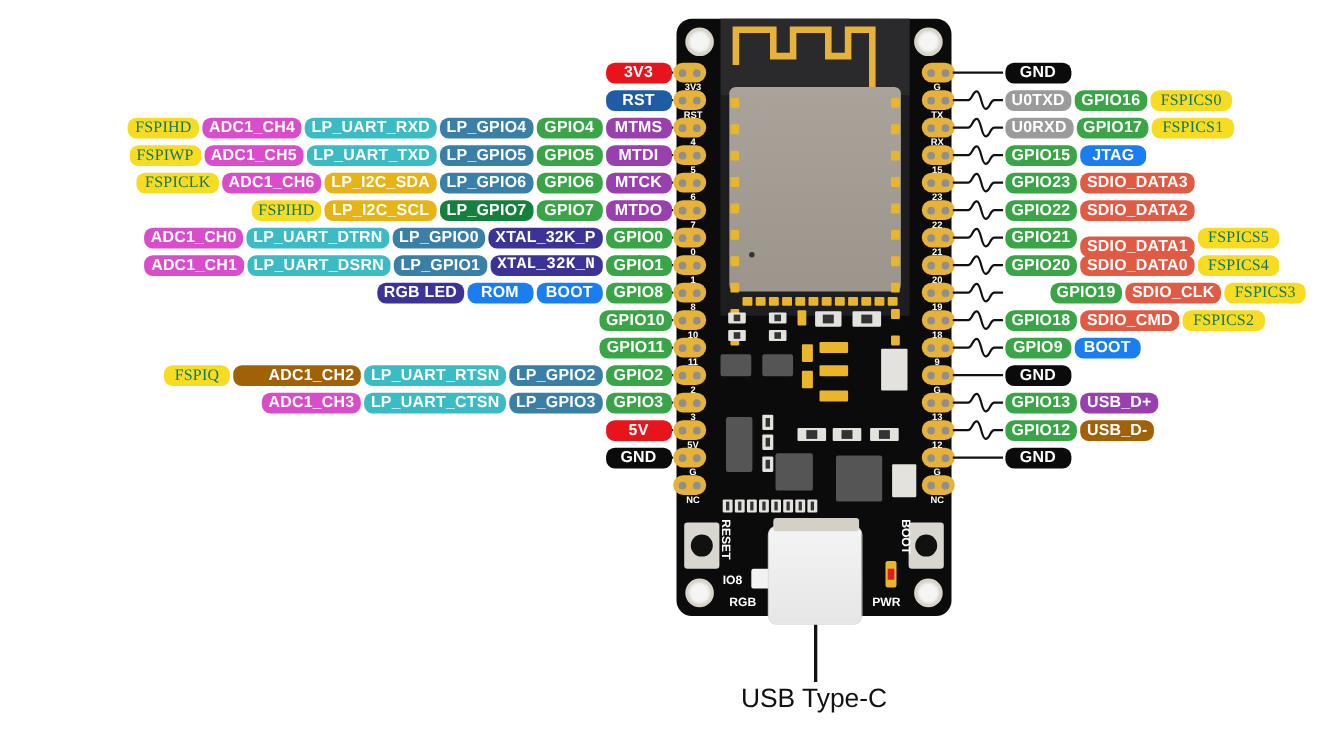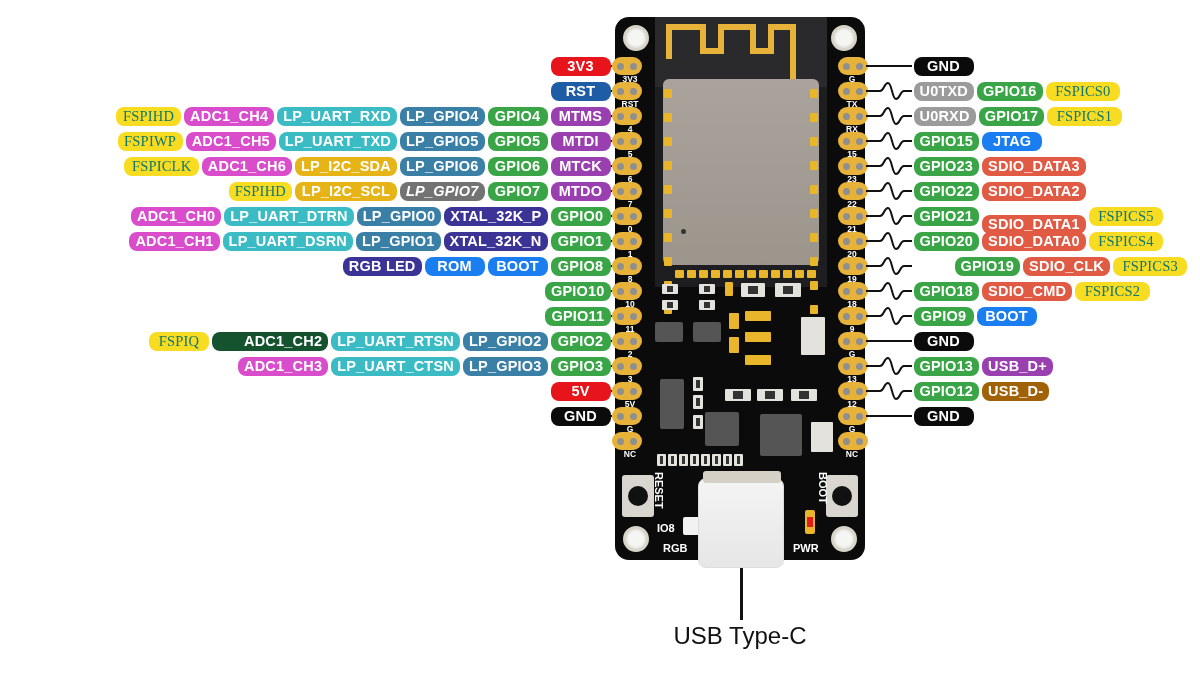--- a/index.html
+++ b/index.html
@@ -444,40 +444,40 @@
         <span class="tag" style="background: rgb(230, 180, 23); min-width: 102px;">LP_I2C_SDA</span>
         <span class="tag" style="background: rgb(217, 76, 203); min-width: 83.6px;">ADC1_CH6</span>
         <span class="tag dark-text" style="background: rgb(247, 220, 33); min-width: 74.4px;">FSPICLK</span>
       </div>
       <svg class="connector" width="46" height="20" style="position: absolute; top: 181px; left: 566px;">
         <path d="M0 10 H8 C12 10 12 2 16 2 C20 2 20 18 24 18 C28 18 28 10 32 10 H46" fill="none" stroke="#111" stroke-width="2"></path>
       </svg>
       <div class="row left" style="top: 181px;">
         <span class="tag" style="background: rgb(154, 63, 176); min-width: 60px;">MTDO</span>
         <span class="tag" style="background: rgb(58, 165, 70); min-width: 60px;">GPIO7</span>
-        <span class="tag" style="background: #737373; min-width: 83.6px; font-style: italic;">LP_GPIO7</span>
+        <span class="tag" style="background: #15803d; min-width: 83.6px;">LP_GPIO7</span>
         <span class="tag" style="background: rgb(230, 180, 23); min-width: 102px;">LP_I2C_SCL</span>
         <span class="tag dark-text" style="background: rgb(247, 220, 33); min-width: 60px;">FSPIHD</span>
       </div>
       <svg class="connector" width="46" height="20" style="position: absolute; top: 206px; left: 566px;">
         <path d="M0 10 H8 C12 10 12 2 16 2 C20 2 20 18 24 18 C28 18 28 10 32 10 H46" fill="none" stroke="#111" stroke-width="2"></path>
       </svg>
       <div class="row left" style="top: 206px;">
         <span class="tag" style="background: rgb(58, 165, 70); min-width: 60px;">GPIO0</span>
         <span class="tag" style="background: rgb(59, 52, 150); min-width: 102px;">XTAL_32K_P</span>
         <span class="tag" style="background: rgb(58, 127, 166); min-width: 83.6px;">LP_GPIO0</span>
         <span class="tag" style="background: rgb(59, 188, 196); min-width: 120.4px;">LP_UART_DTRN</span>
         <span class="tag" style="background: rgb(217, 76, 203); min-width: 83.6px;">ADC1_CH0</span>
       </div>
       <svg class="connector" width="46" height="20" style="position: absolute; top: 231px; left: 566px;">
         <path d="M0 10 H8 C12 10 12 2 16 2 C20 2 20 18 24 18 C28 18 28 10 32 10 H46" fill="none" stroke="#111" stroke-width="2"></path>
       </svg>
       <div class="row left" style="top: 231px;">
         <span class="tag" style="background: rgb(58, 165, 70); min-width: 60px;">GPIO1</span>
-        <span class="tag" style="background: rgb(59, 52, 150); min-width: 102px;">XTAL_32K_N</span>
+        <span class="tag" style="background: rgb(59, 52, 150); min-width: 102px; font-family: Liberation Mono, monospace;">XTAL_32K_N</span>
         <span class="tag" style="background: rgb(58, 127, 166); min-width: 83.6px;">LP_GPIO1</span>
         <span class="tag" style="background: rgb(59, 188, 196); min-width: 120.4px;">LP_UART_DSRN</span>
         <span class="tag" style="background: rgb(217, 76, 203); min-width: 83.6px;">ADC1_CH1</span>
       </div>
       <svg class="connector" width="46" height="20" style="position: absolute; top: 256px; left: 566px;">
         <path d="M0 10 H8 C12 10 12 2 16 2 C20 2 20 18 24 18 C28 18 28 10 32 10 H46" fill="none" stroke="#111" stroke-width="2"></path>
       </svg>
       <div class="row left" style="top: 256px;">
         <span class="tag" style="background: rgb(58, 165, 70); min-width: 60px;">GPIO8</span>
         <span class="tag" style="background: rgb(26, 126, 240); min-width: 60px;">BOOT</span>
@@ -496,21 +496,21 @@
       <div class="row left" style="top: 306px;">
         <span class="tag" style="background: rgb(58, 165, 70); min-width: 65.2px;">GPIO11</span>
       </div>
       <svg class="connector" width="46" height="20" style="position: absolute; top: 331px; left: 566px;">
         <path d="M0 10 H8 C12 10 12 2 16 2 C20 2 20 18 24 18 C28 18 28 10 32 10 H46" fill="none" stroke="#111" stroke-width="2"></path>
       </svg>
       <div class="row left" style="top: 331px;">
         <span class="tag" style="background: rgb(58, 165, 70); min-width: 60px;">GPIO2</span>
         <span class="tag" style="background: rgb(58, 127, 166); min-width: 83.6px;">LP_GPIO2</span>
         <span class="tag" style="background: rgb(59, 188, 196); min-width: 120.4px;">LP_UART_RTSN</span>
-        <span class="tag" style="background: #14532d; min-width: 83.6px; padding-left: 32px;">ADC1_CH2</span>
+        <span class="tag" style="background: #a16207; min-width: 83.6px; padding-left: 32px;">ADC1_CH2</span>
         <span class="tag dark-text" style="background: rgb(247, 220, 33); min-width: 60px;">FSPIQ</span>
       </div>
       <svg class="connector" width="46" height="20" style="position: absolute; top: 356px; left: 566px;">
         <path d="M0 10 H8 C12 10 12 2 16 2 C20 2 20 18 24 18 C28 18 28 10 32 10 H46" fill="none" stroke="#111" stroke-width="2"></path>
       </svg>
       <div class="row left" style="top: 356px;">
         <span class="tag" style="background: rgb(58, 165, 70); min-width: 60px;">GPIO3</span>
         <span class="tag" style="background: rgb(58, 127, 166); min-width: 83.6px;">LP_GPIO3</span>
         <span class="tag" style="background: rgb(59, 188, 196); min-width: 120.4px;">LP_UART_CTSN</span>
         <span class="tag" style="background: rgb(217, 76, 203); min-width: 83.6px;">ADC1_CH3</span>

